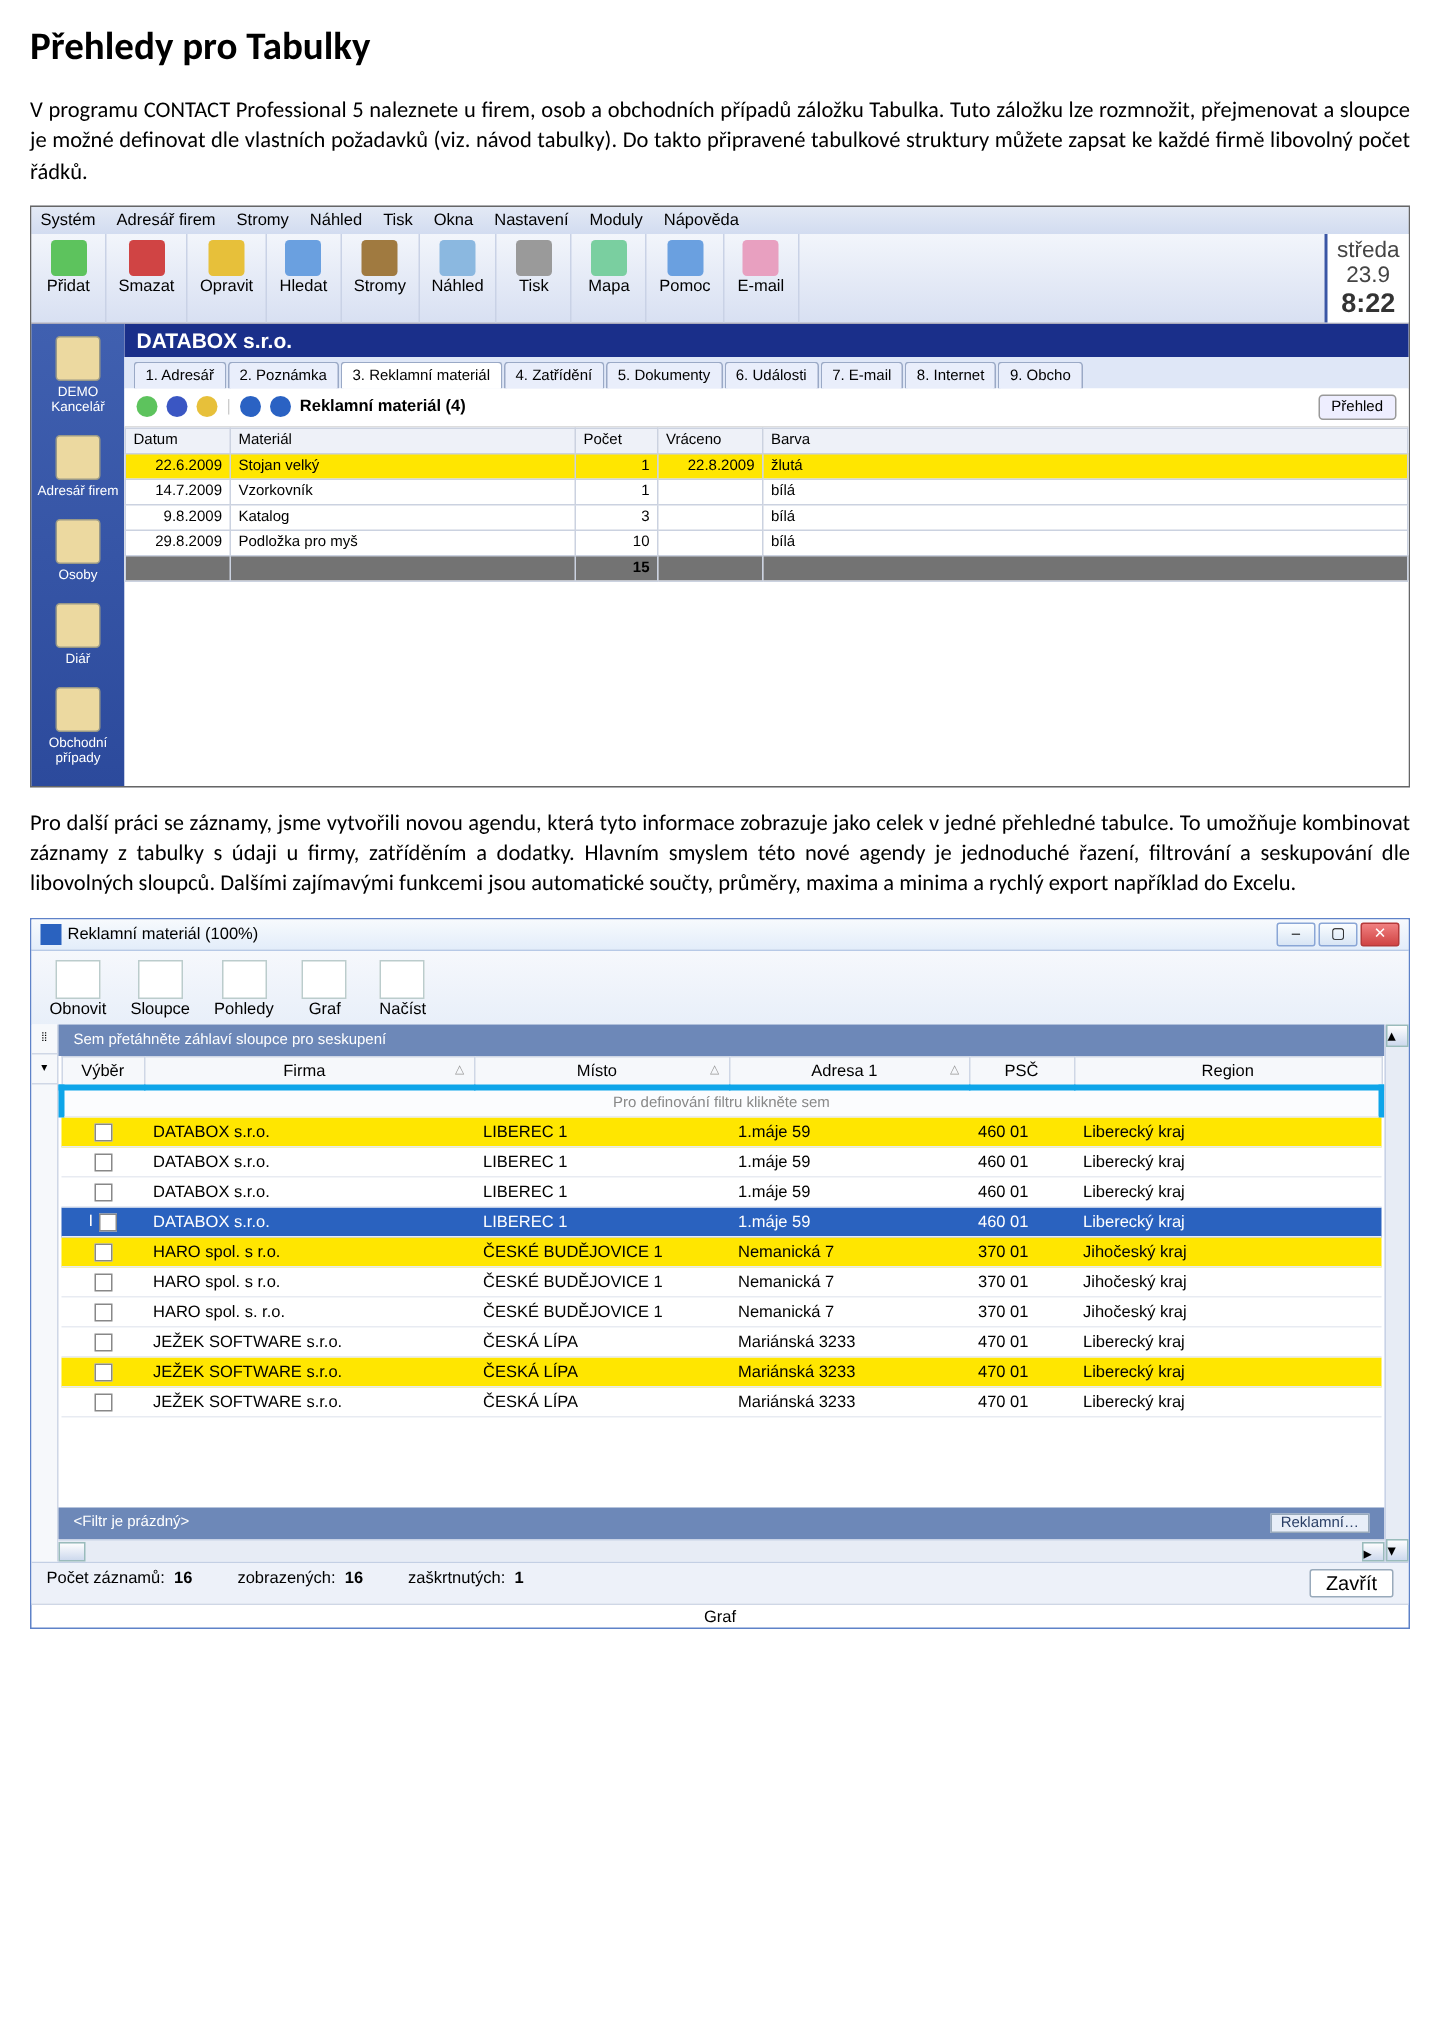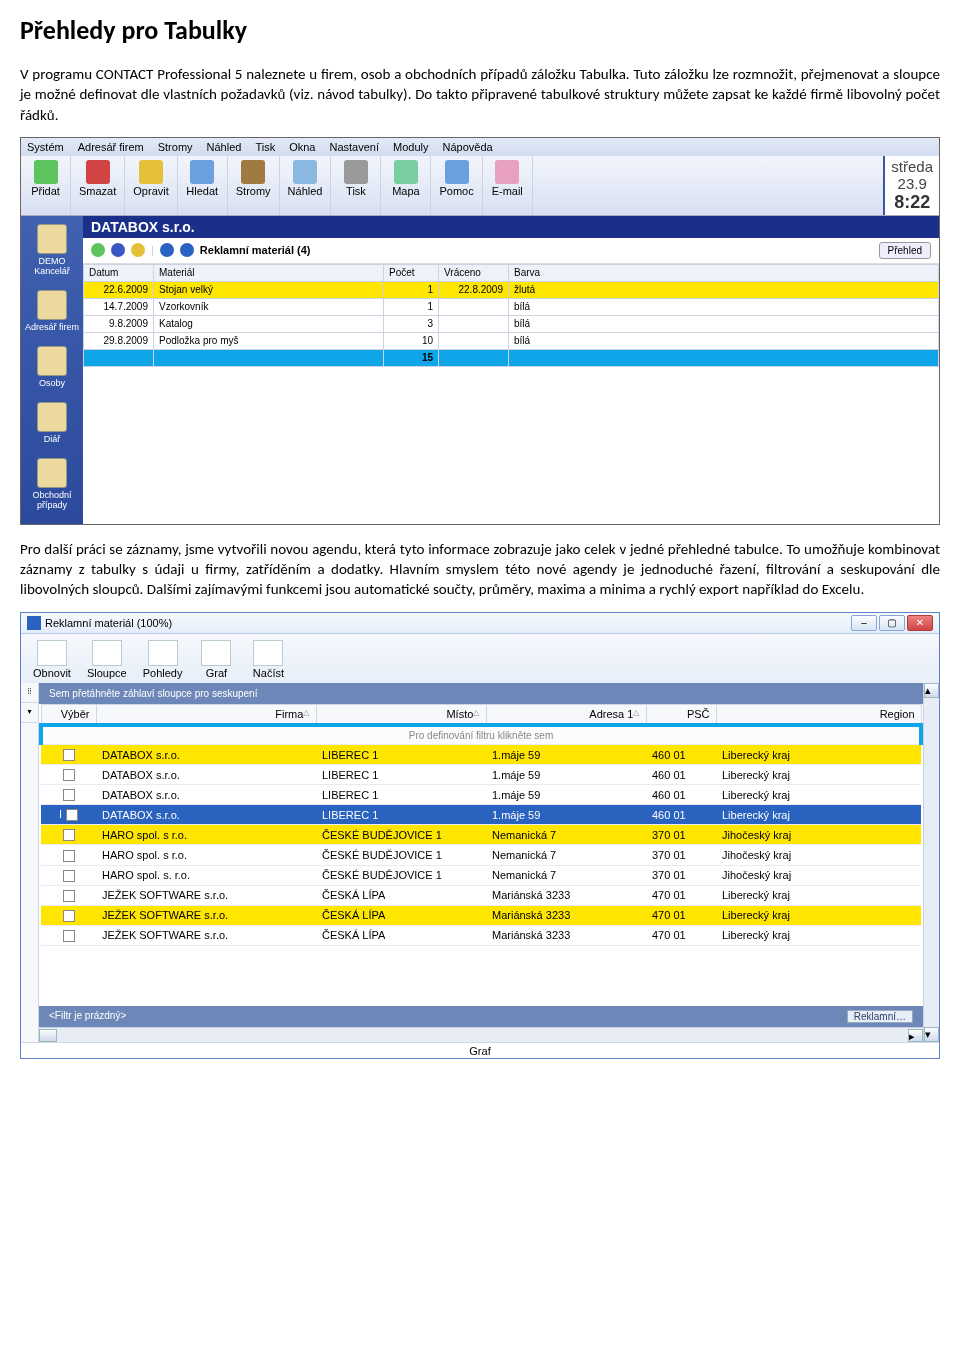--- a/index.html
+++ b/index.html
@@ -28,35 +28,35 @@
 .tabs2 .tab.act { background: #fff; }
 .ctrlbar { background: #fff; padding: 4px 8px; display: flex; align-items: center; gap: 6px; border-bottom: 1px solid #ddd; }
 .ctrlbar .circ { width: 14px; height: 14px; border-radius: 50%; }
 .ctrlbar .bold { font-weight: bold; }
 .prehled-btn { margin-left: auto; padding: 2px 8px; border: 1px solid #999; background: #eef; border-radius: 3px; font-size: 10px; }
 .grid1 { background: #fff; }
 .grid1 table { border-collapse: collapse; width: 100%; font-size: 10px; }
 .grid1 th, .grid1 td { border: 1px solid #cbd2e0; padding: 2px 5px; height: 17px; text-align: left; }
 .grid1 th { background: #eef1f8; font-weight: normal; }
 .grid1 tr.yell td { background: #ffe600; }
-.sumrow td { font-weight: bold; background: #0ea5e9; text-align: right; }
+.sumrow td { font-weight: bold; background: #737373; text-align: right; }
 
 
 .shot2 { border: 1px solid #5e82c8; background: #fff; font-family: Tahoma, sans-serif; font-size: 11px; margin-top: 10px; }
 .titlebar { background: linear-gradient(#f7fafd,#e3edfa); padding: 2px 6px; display: flex; align-items: center; border-bottom: 1px solid #b7c9e6; }
 .titlebar .ticon { width: 14px; height: 14px; background: #2a62bf; margin-right: 4px; }
 .wbtns { margin-left: auto; display: flex; gap: 2px; }
 .wbtn { width: 26px; height: 16px; border: 1px solid #8aa6d6; background: linear-gradient(#fafdff,#d8e5f4); border-radius: 2px; text-align: center; font-size: 10px; line-height: 14px; }
 .wbtn.cl { background: linear-gradient(#f08080,#d04444); color: #fff; border-color: #b53a3a; }
 .tbar2 { background: linear-gradient(#f6f8fc,#e8eff9); display: flex; padding: 4px 6px 2px; gap: 4px; }
 .tbar2 .tbtn { text-align: center; padding: 2px 6px; min-width: 48px; }
 .tbar2 .tbtn .ico { width: 30px; height: 26px; margin: 0 auto 1px; border: 1px solid #bcc; background: #fff; }
 .grouprow { background: #6d88b8; color: #fff; font-size: 10px; padding: 5px 10px; }
 .s2grid table { border-collapse: collapse; width: 100%; font-size: 11px; }
-.s2grid th { background: #f6f8fb; border: 1px solid #cfd7e6; font-weight: normal; padding: 3px 6px; text-align: right; }
+.s2grid th { background: #f6f8fb; border: 1px solid #cfd7e6; font-weight: normal; padding: 3px 6px; text-align: center; }
 .filterrow td { background: #fbfcfe; border: 4px solid #0ea5e9; color: #888; text-align: center; padding: 3px; font-size: 10px; }
 .s2grid td { border-bottom: 1px solid #e8ebf2; padding: 3px 6px; height: 20px; }
 .s2grid tr.ylw td { background: #ffe600; }
 .s2grid tr.sel td { background: #2a62bf; color: #fff; }
 .chk { display: inline-block; width: 12px; height: 12px; border: 1px solid #888; background: #fff; vertical-align: middle; }
 .chk.on::after { content: "✓"; font-size: 10px; position: relative; top: -2px; left: 1px; }
 .statusbar { background: #edf1f9; border-top: 1px solid #c3cfe4; display: flex; padding: 4px 10px; font-size: 11px; gap: 30px; }
 .statusbar .zav { margin-left: auto; padding: 1px 10px; border: 1px solid #9ab; background: #fff; border-radius: 2px; }
 .filterbar { background: #6d88b8; color: #fff; font-size: 10px; padding: 4px 10px; display: flex; }
 .filterbar .vlast { margin-left: auto; background: #e8eef8; color: #2a3f66; padding: 0 6px; border: 1px solid #9ab; }
@@ -138,20 +138,31 @@
   <div class="s1body">
     <div class="vside" id="vside1">
         <div class="vcell"><div class="vico"></div>DEMO<br>Kancelář</div>
         <div class="vcell"><div class="vico"></div>Adresář firem</div>
         <div class="vcell"><div class="vico"></div>Osoby</div>
         <div class="vcell"><div class="vico"></div>Diář</div>
         <div class="vcell"><div class="vico"></div>Obchodní případy</div>
       </div>
     <div class="mainarea">
       <div class="bluehdr">DATABOX s.r.o.</div>
+      <div class="tabs2" id="tabs2">
+          <div class="tab">1. Adresář</div>
+          <div class="tab">2. Poznámka</div>
+          <div class="tab act">3. Reklamní materiál</div>
+          <div class="tab">4. Zatřídění</div>
+          <div class="tab">5. Dokumenty</div>
+          <div class="tab">6. Události</div>
+          <div class="tab">7. E-mail</div>
+          <div class="tab">8. Internet</div>
+          <div class="tab">9. Obcho</div>
+        </div>
       <div class="ctrlbar">
         <span class="circ" style="background:#5dc35d"></span>
         <span class="circ" style="background:#3a56c3"></span>
         <span class="circ" style="background:#e7c03a"></span>
         <span style="color:#ccc">|</span>
         <span class="circ" style="background:#2a62c3"></span>
         <span class="circ" style="background:#2a62c3"></span>
         <span class="bold">Reklamní materiál (4)</span>
         <button class="prehled-btn">
           <span>Přehled</span>
@@ -364,14 +375,20 @@
         <div class="thumb"></div>
           <div class="btnr">▸</div>
       </div>
     </div>
     <div class="scrollv">
       <div class="sbtn">▴</div>
         <div class="track"></div>
         <div class="sbtn">▾</div>
     </div>
   </div>
+  <div class="statusbar">
+    <span><span>Počet záznamů:</span>&nbsp;&nbsp;<b>16</b></span>
+    <span><span>zobrazených:</span>&nbsp;&nbsp;<b>16</b></span>
+    <span><span>zaškrtnutých:</span>&nbsp;&nbsp;<b>1</b></span>
+    <button class="zav">Zavřít</button>
+  </div>
   <div class="graf">Graf</div>
 </div>
 
 </body></html>

